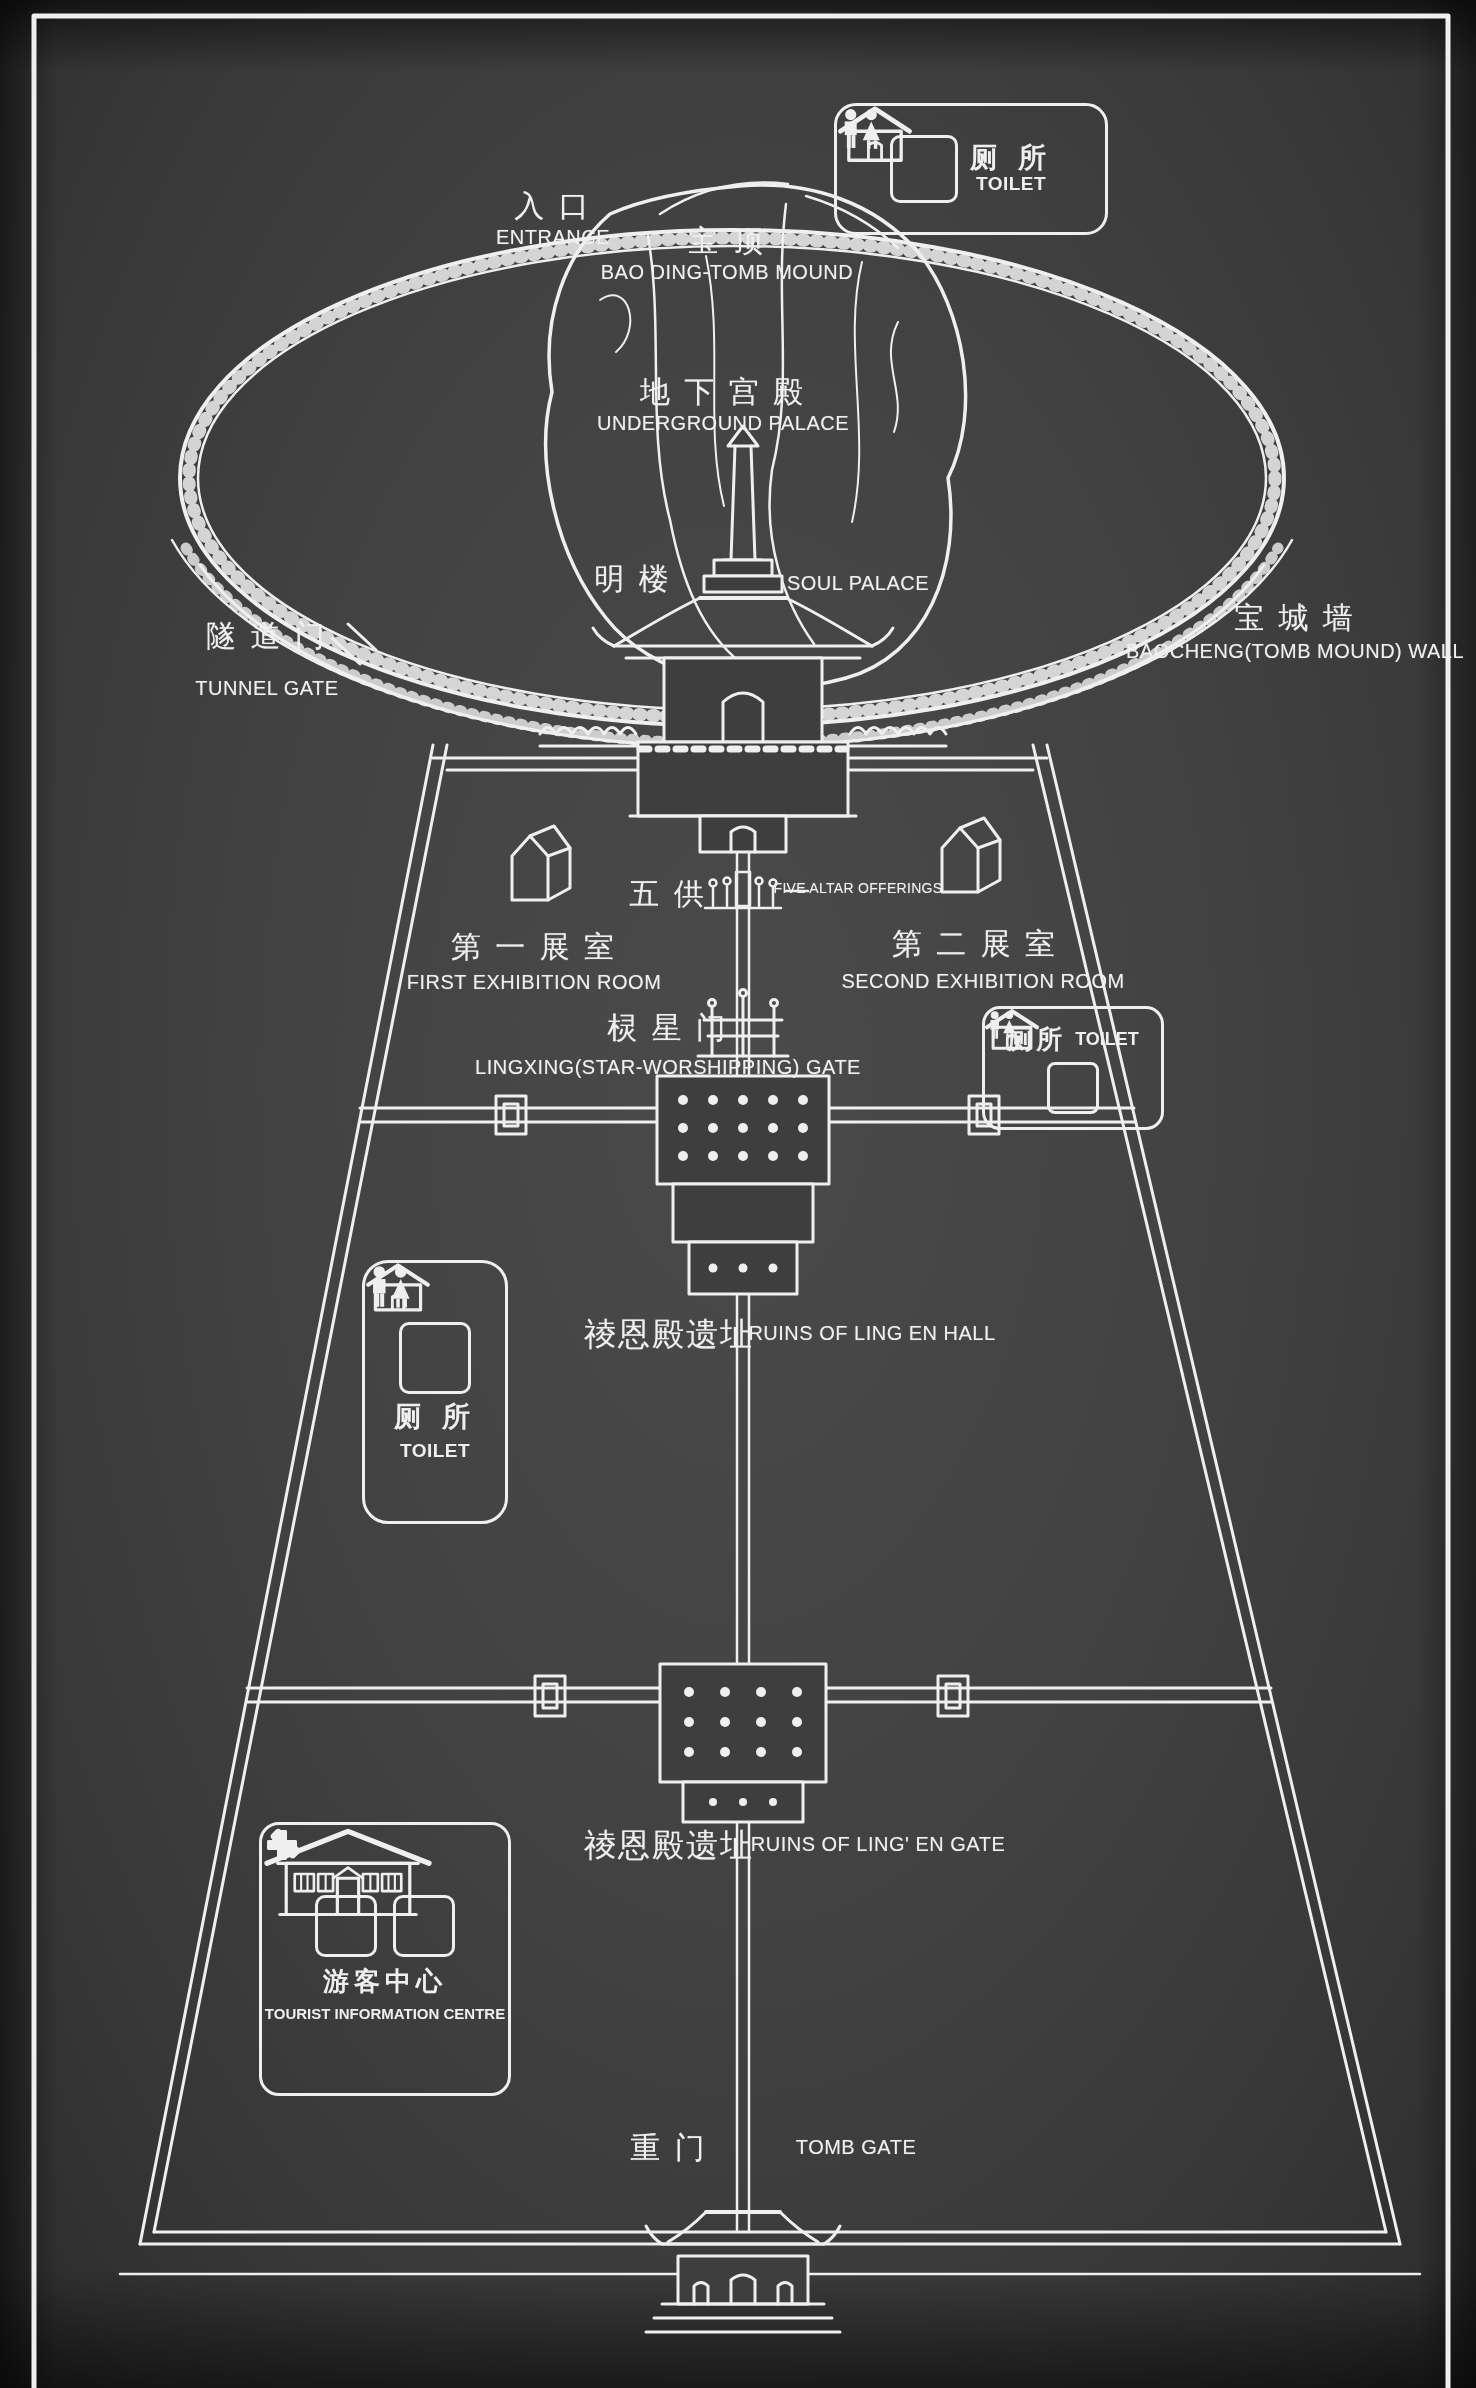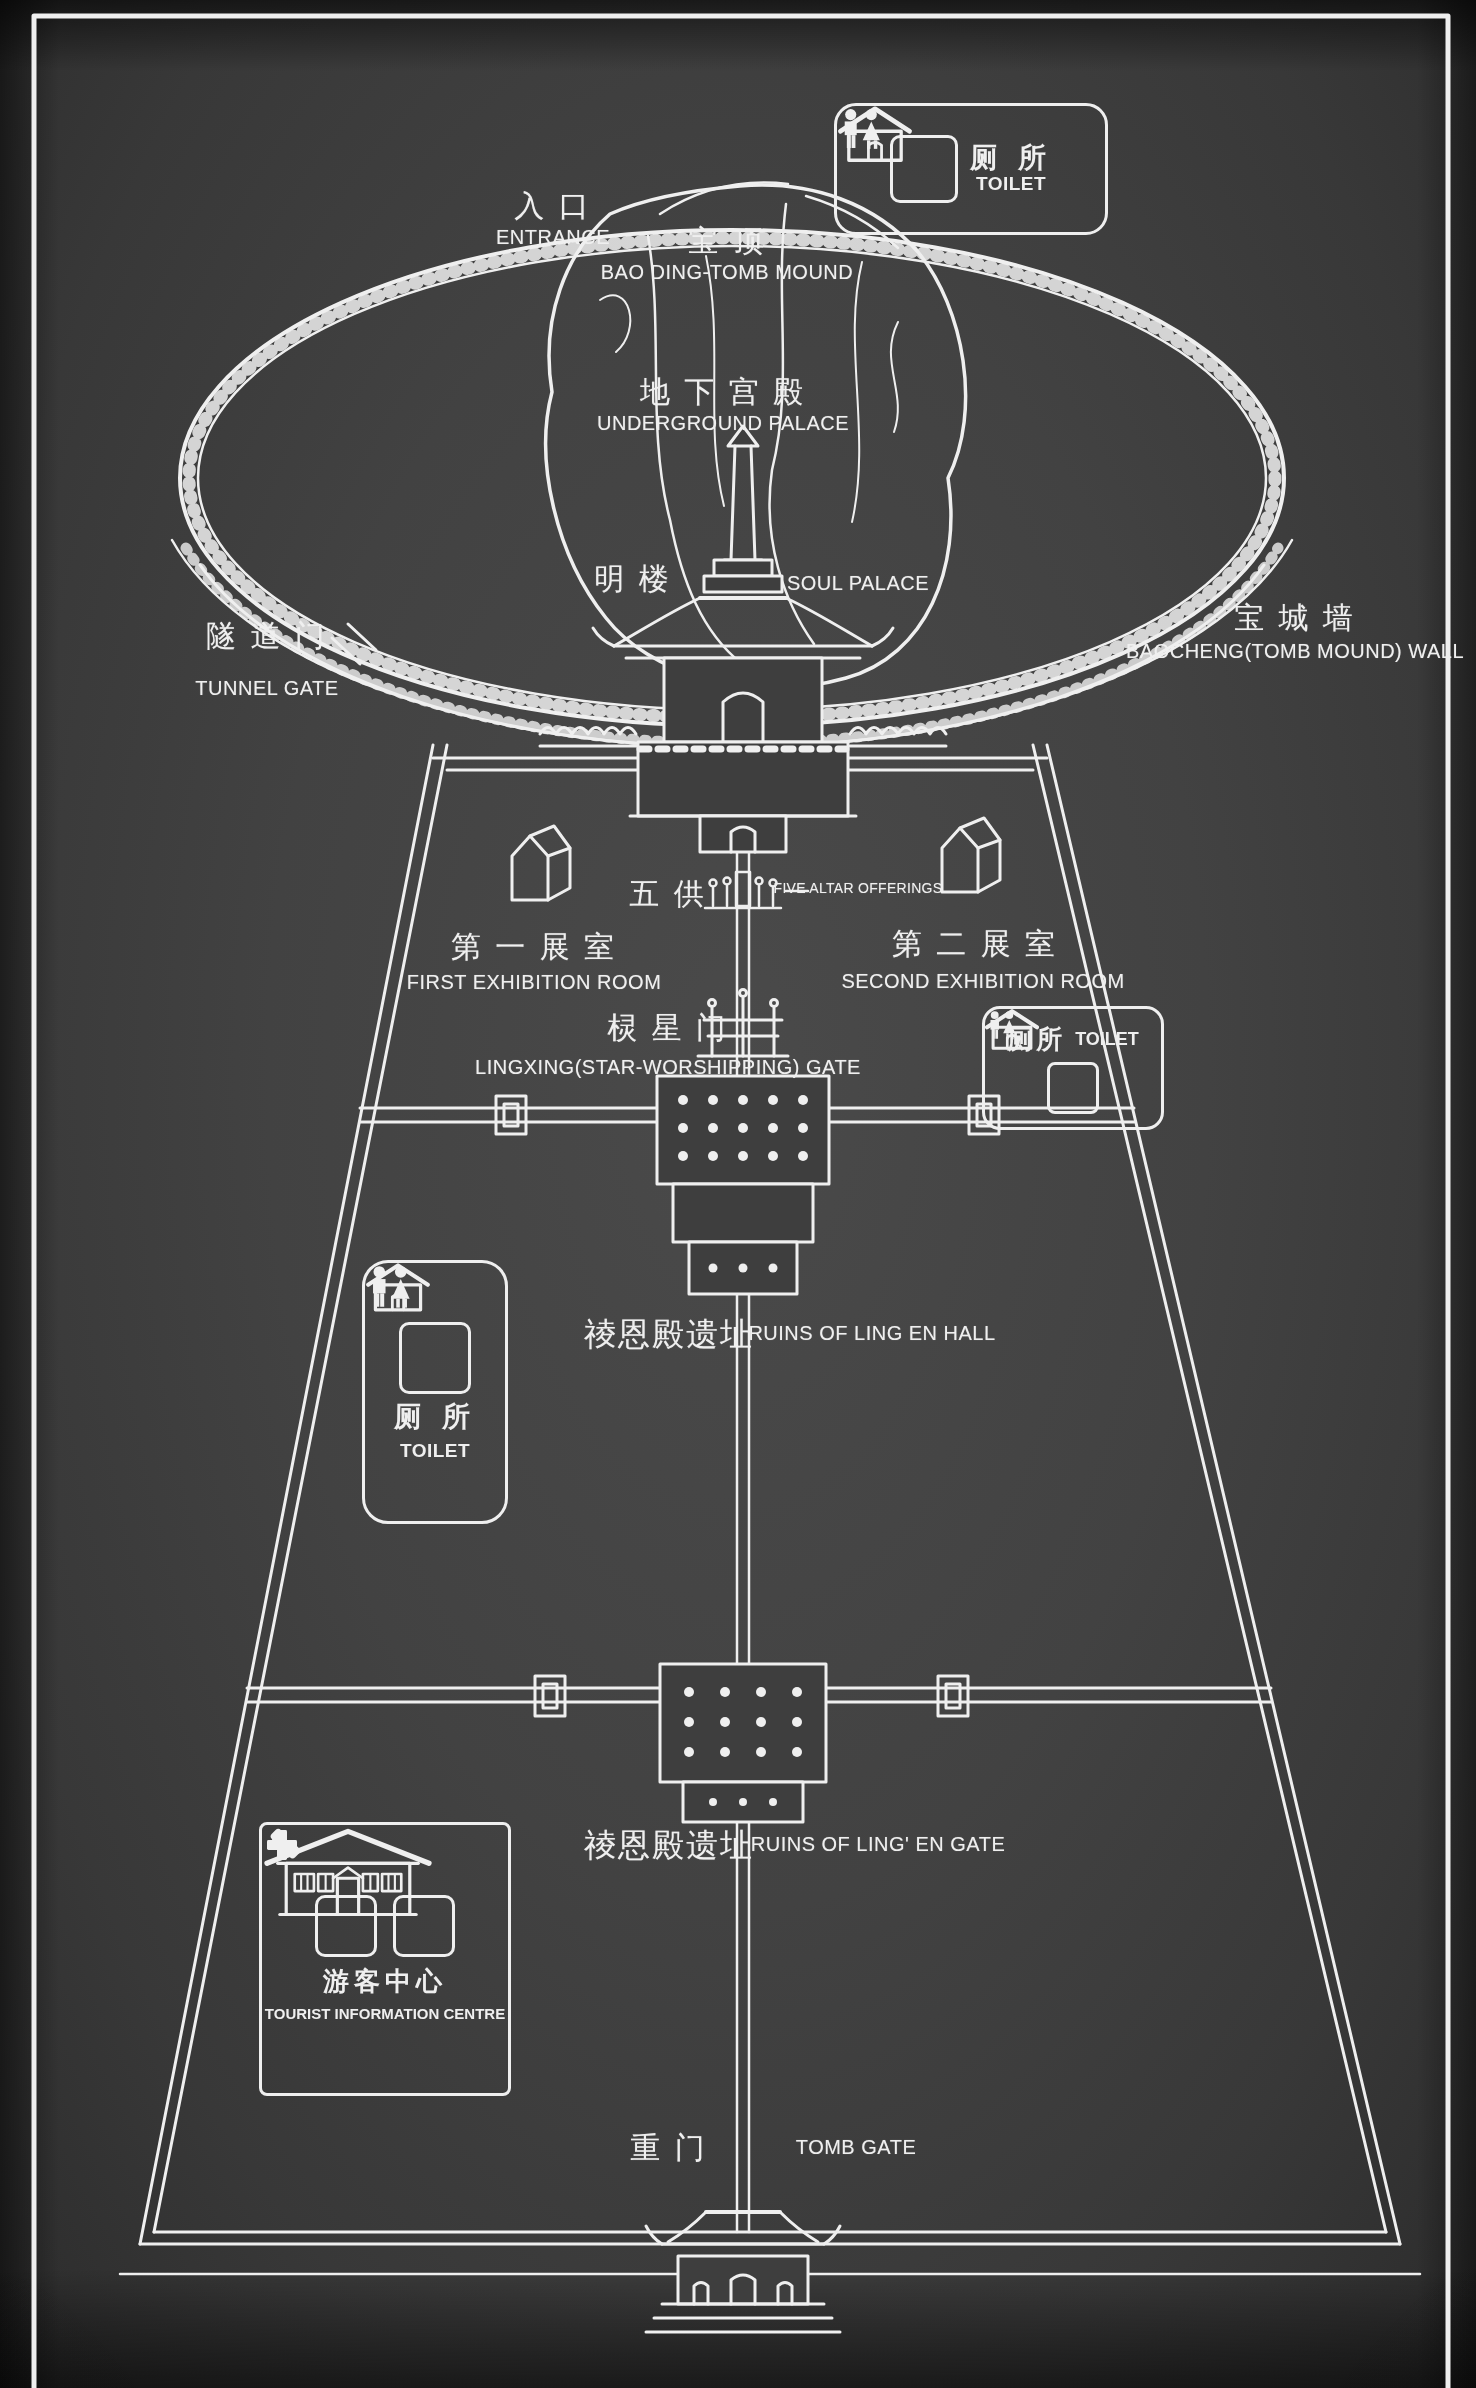--- a/index.html
+++ b/index.html
@@ -328,21 +328,21 @@
   </div>
   <svg width="66" height="50" viewBox="0 0 80 62" fill="none" stroke="#efefef" stroke-linecap="round" stroke-linejoin="round">
     <path d="M3,27 L40,3 L77,27" stroke-width="5"></path>
     <rect x="12" y="27" width="56" height="31" stroke-width="4"></rect>
     <path d="M33,58 V42 q7,-6 14,0 V58" stroke-width="3.5"></path>
   </svg>
   <div class="zh-b">厕 所</div>
   <div class="en-b">TOILET</div>
 </div>
 
-<div class="badge col" style="left:243px;top:1822px;width:246px;height:268px;gap:7px;border-radius:8px">
+<div class="badge col" style="left:243px;top:1822px;width:246px;height:268px;gap:7px;border-radius:20px">
   <div class="row" style="gap:16px">
     <div class="icon-box" style="width:56px;height:56px">
       <svg width="42" height="42" viewBox="0 0 56 56" fill="#efefef">
         <g transform="rotate(45 28 28)">
           <rect x="10" y="23" width="36" height="10" rx="5"></rect>
           <rect x="6" y="15" width="13" height="17" rx="5"></rect>
           <rect x="37" y="15" width="13" height="17" rx="5"></rect>
         </g>
       </svg>
     </div>

